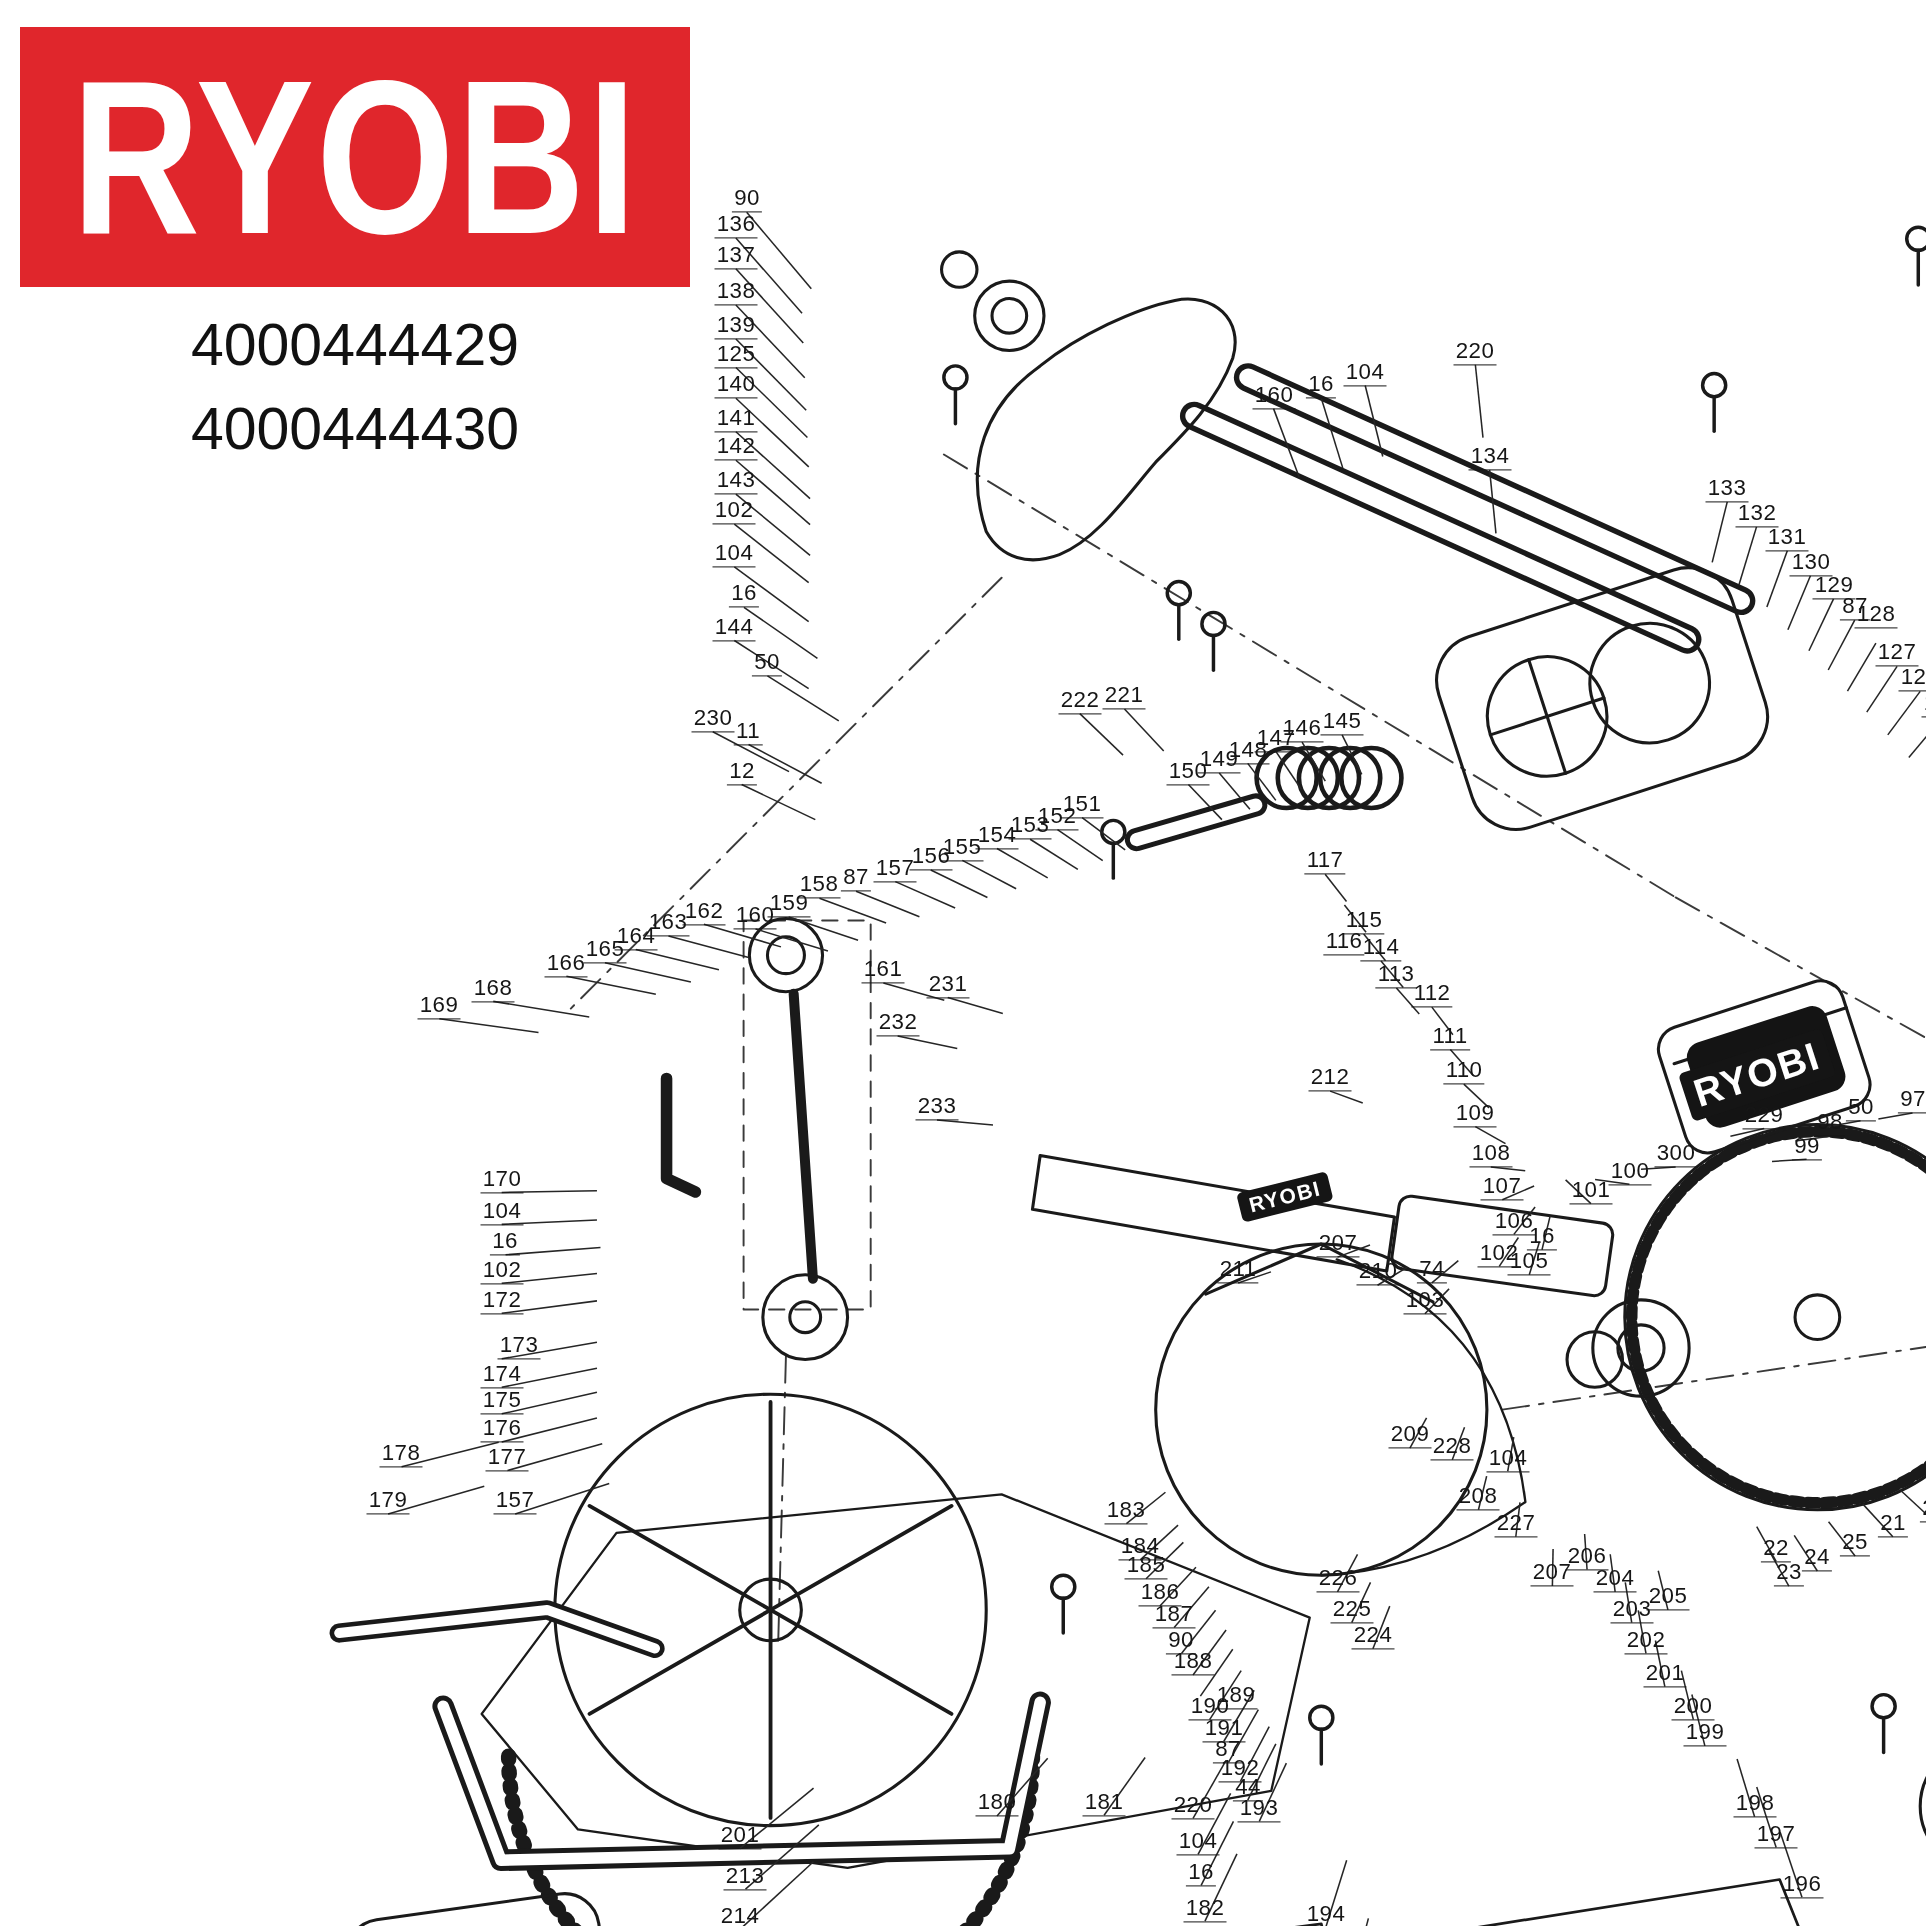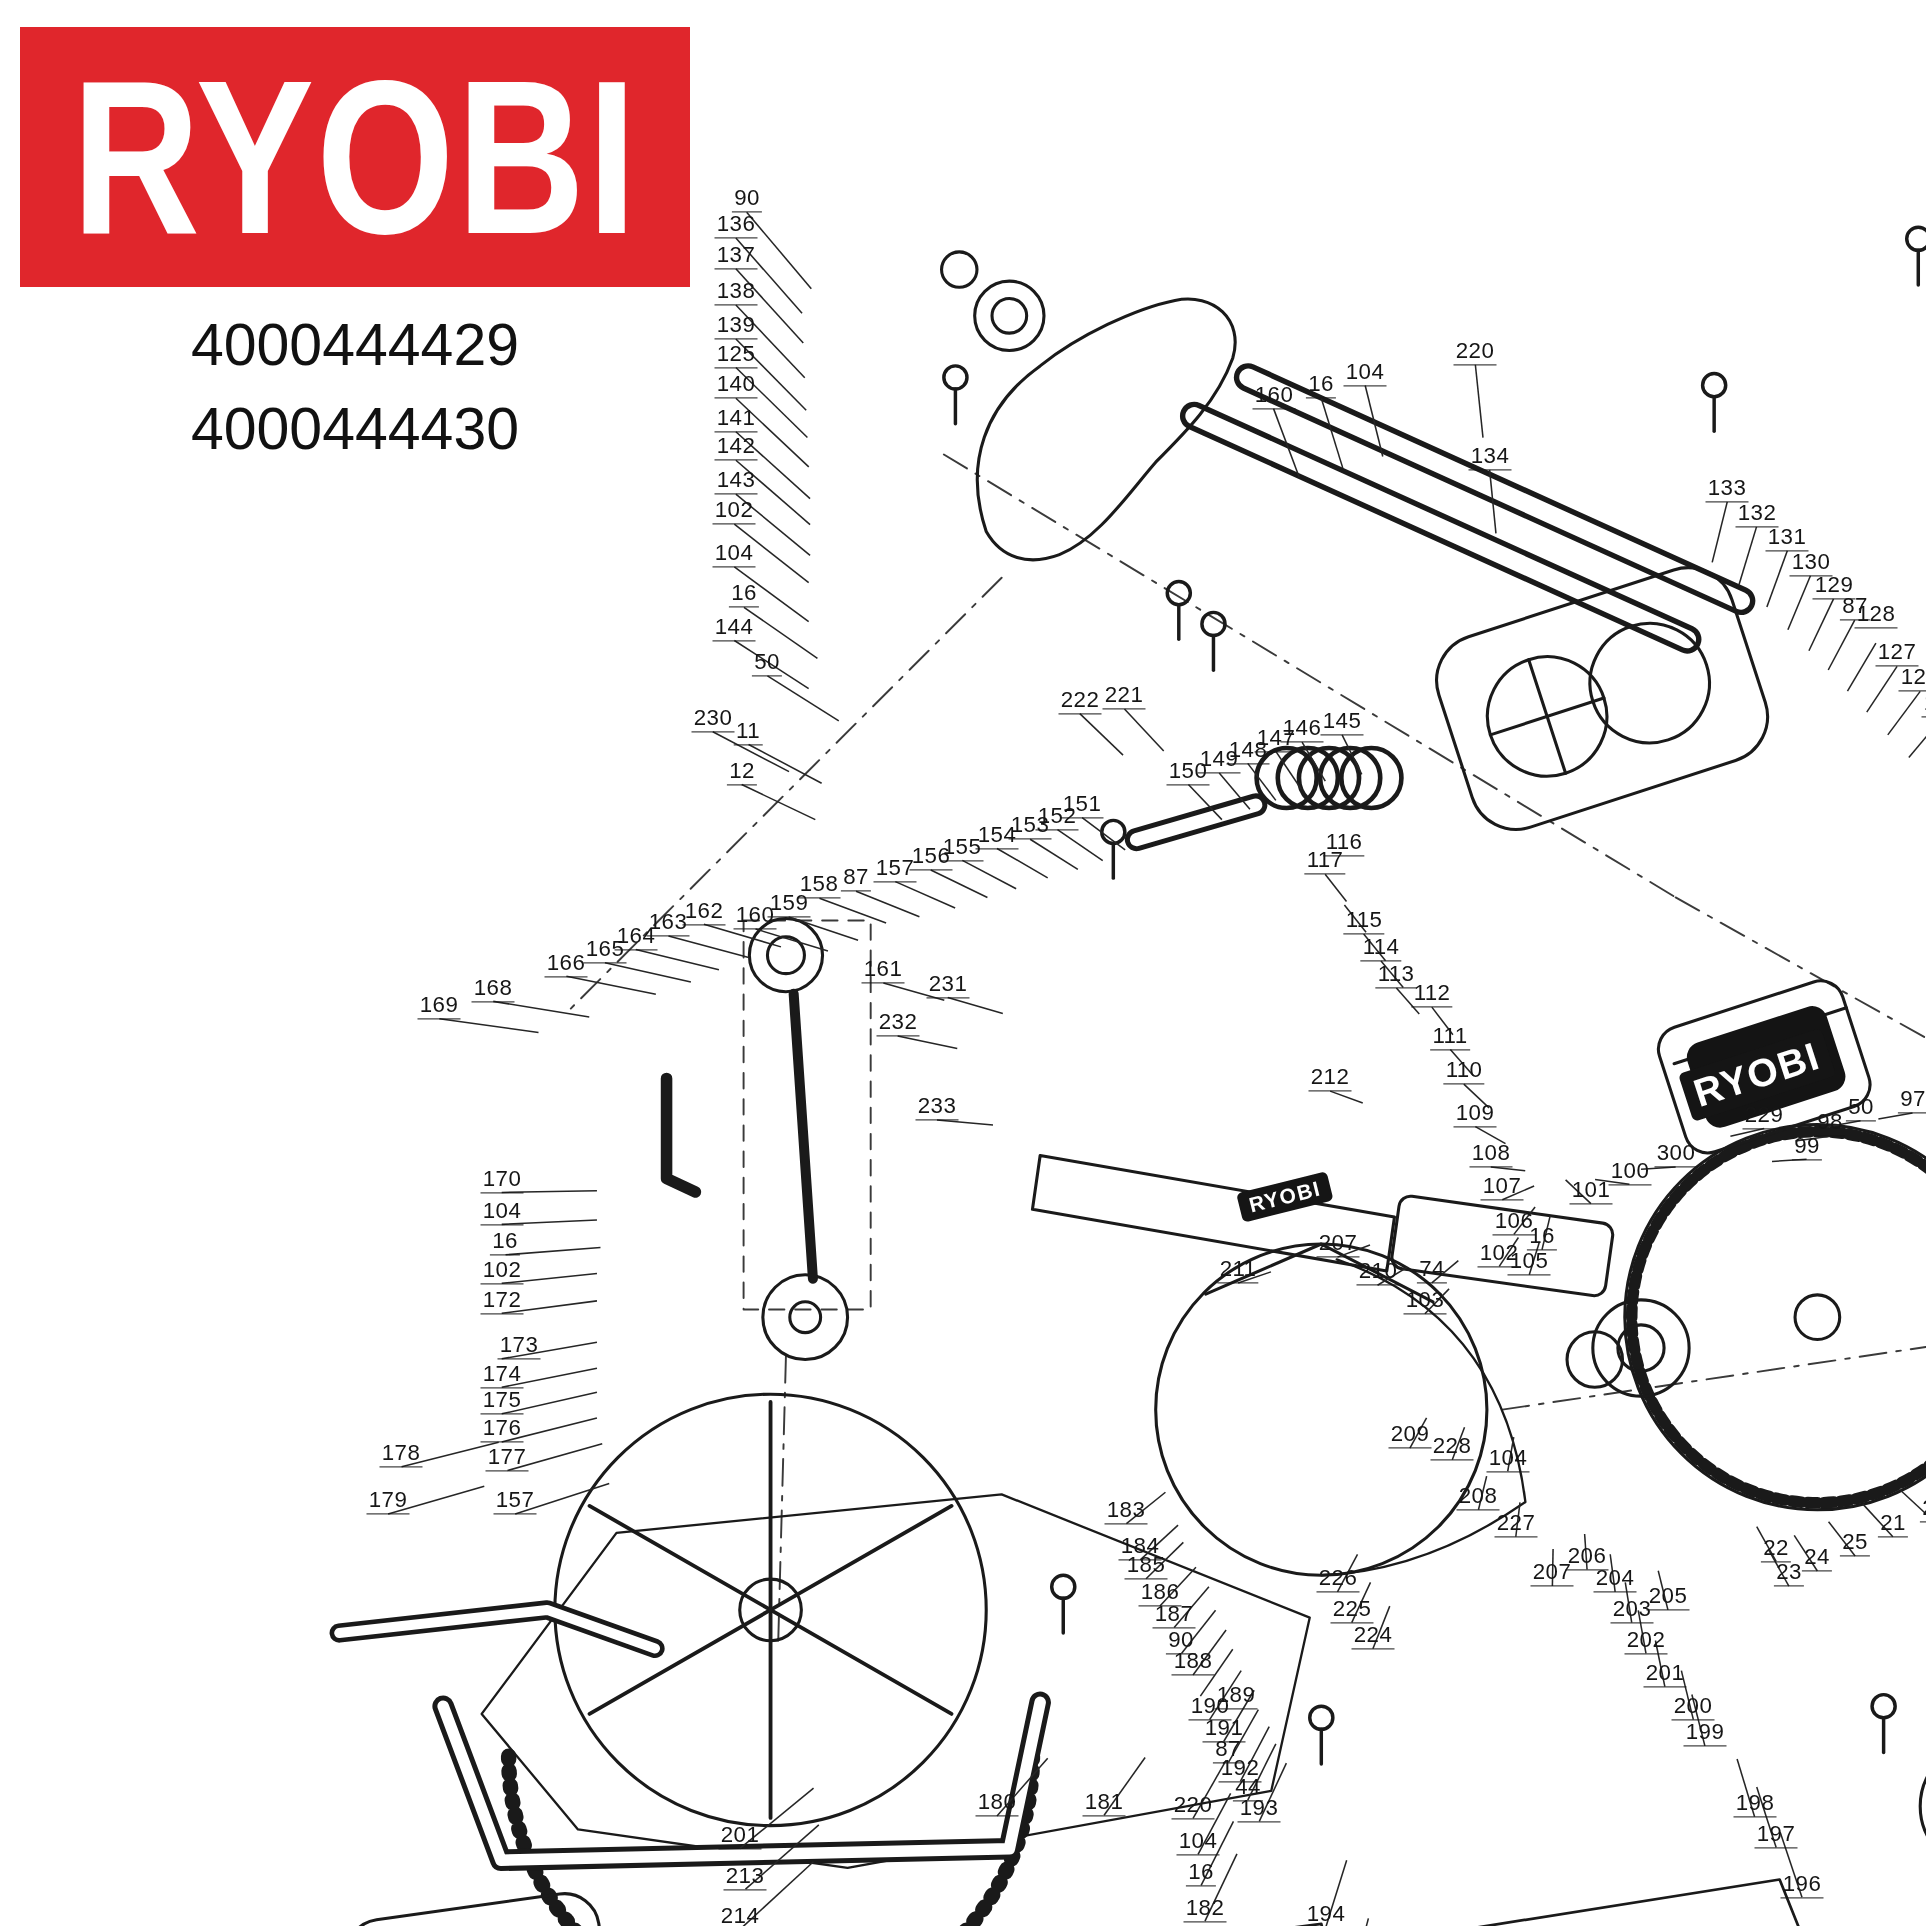--- a/index.html
+++ b/index.html
@@ -535,21 +535,21 @@
       <span class="callout" style="left: 898px; top: 1036px;">232</span>
       <span class="callout" style="left: 937px; top: 1120px;">233</span>
       <span class="callout" style="left: 704px; top: 925px;">162</span>
       <span class="callout" style="left: 668px; top: 936px;">163</span>
       <span class="callout" style="left: 636px; top: 950px;">164</span>
       <span class="callout" style="left: 605px; top: 963px;">165</span>
       <span class="callout" style="left: 566px; top: 977px;">166</span>
       <span class="callout" style="left: 493px; top: 1002px;">168</span>
       <span class="callout" style="left: 439px; top: 1019px;">169</span>
       <span class="callout" style="left: 1325px; top: 874px;">117</span>
-      <span class="callout" style="left: 1344px; top: 856px;">116</span>
+      <span class="callout" style="left: 1344px; top: 955px;">116</span>
       <span class="callout" style="left: 1364px; top: 934px;">115</span>
       <span class="callout" style="left: 1381px; top: 961px;">114</span>
       <span class="callout" style="left: 1396px; top: 988px;">113</span>
       <span class="callout" style="left: 1432px; top: 1007px;">112</span>
       <span class="callout" style="left: 1450px; top: 1050px;">111</span>
       <span class="callout" style="left: 1464px; top: 1084px;">110</span>
       <span class="callout" style="left: 1475px; top: 1127px;">109</span>
       <span class="callout" style="left: 1491px; top: 1167px;">108</span>
       <span class="callout" style="left: 1502px; top: 1200px;">107</span>
       <span class="callout" style="left: 1514px; top: 1235px;">106</span>

